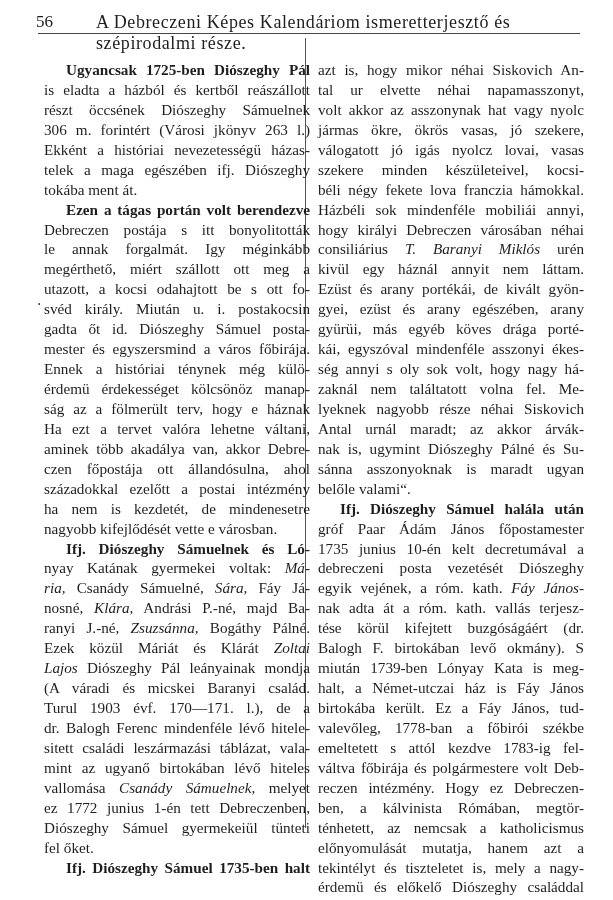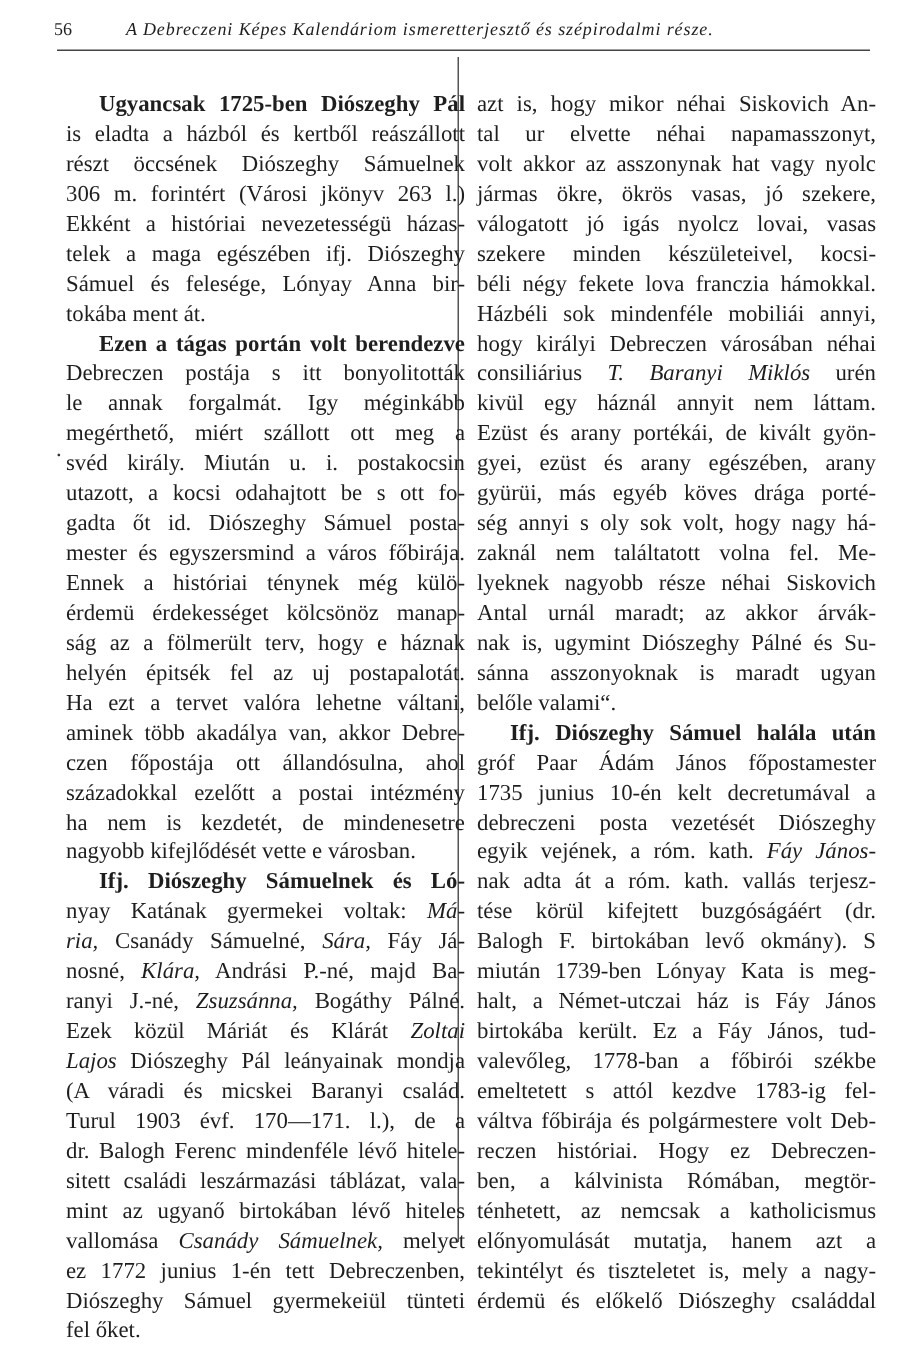--- a/index.html
+++ b/index.html
@@ -1,20 +1,20 @@
 <!DOCTYPE html>
 <html><head>
 <meta charset="utf-8">
 <style>
   html, body { margin: 0; padding: 0; background: #ffffff; }
   body { width: 613px; height: 900px; position: relative; overflow: hidden;
          font-family: "DejaVu Serif", "Liberation Serif", serif; color: #1e1e1e; }
   .header { position: absolute; left: 36px; top: 10px; width: 545px; height: 22px; }
-  .page-num { position: absolute; left: 0; top: 2px; font-size: 12px; font-family: "Liberation Serif", serif; }
-  .running-title { position: absolute; left: 48px; top: 2px; font-size: 12px; font-style: italic;
+  .page-num { position: absolute; left: 0; top: 2px; font-size: 17px; font-family: "Liberation Serif", serif; }
+  .running-title { position: absolute; left: 60px; top: 2px; font-size: 18px; 
          font-family: "Liberation Serif", serif; letter-spacing: 0.6px; }
   .rule { position: absolute; left: 38px; top: 33px; width: 542px; height: 0; border-top: 1.3px solid #444; }
   .col-divider { position: absolute; left: 305px; top: 38px; width: 0; height: 790px; border-left: 1.2px solid #555; }
   .column { position: absolute; top: 60px; width: 266px; font-family: "Liberation Serif", serif;
          font-size: 15.2px; line-height: 19.95px; text-align: justify; }
   .col-left { left: 44px; }
   .col-right { left: 318px; }
   .line { display: block; white-space: nowrap; text-align: justify; text-align-last: justify; height: 19.95px; }
   .line.last { text-align-last: left; }
   .indent { padding-left: 22px; font-weight: bold; }
@@ -31,34 +31,32 @@
 <div class="rule"></div>
 <div class="col-divider"></div>
 
 <div class="column col-left" id="col-left">
     <span class="line indent">Ugyancsak 1725-ben Diószeghy Pál</span>
     <span class="line">is eladta a házból és kertből reászállott</span>
     <span class="line">részt öccsének Diószeghy Sámuelnek</span>
     <span class="line">306 m. forintért (Városi jkönyv 263 l.)</span>
     <span class="line">Ekként a históriai nevezetességü házas-</span>
     <span class="line">telek a maga egészében ifj. Diószeghy</span>
-    <span class="line">Sámuel és felesége, Lónyay Anna bir-</span>
     <span class="line last">tokába ment át.</span>
     <span class="line indent">Ezen a tágas portán volt berendezve</span>
     <span class="line">Debreczen postája s itt bonyolitották</span>
     <span class="line">le annak forgalmát. Igy méginkább</span>
     <span class="line">megérthető, miért szállott ott meg a</span>
+    <span class="line">utazott, a kocsi odahajtott be s ott fo-</span>
     <span class="line">svéd király. Miután u. i. postakocsin</span>
-    <span class="line">utazott, a kocsi odahajtott be s ott fo-</span>
     <span class="line">gadta őt id. Diószeghy Sámuel posta-</span>
     <span class="line">mester és egyszersmind a város főbirája.</span>
     <span class="line">Ennek a históriai ténynek még külö-</span>
     <span class="line">érdemü érdekességet kölcsönöz manap-</span>
     <span class="line">ság az a fölmerült terv, hogy e háznak</span>
-    <span class="line">helyén épitsék fel az uj postapalotát.</span>
     <span class="line">Ha ezt a tervet valóra lehetne váltani,</span>
     <span class="line">aminek több akadálya van, akkor Debre-</span>
     <span class="line">czen főpostája ott állandósulna, ahol</span>
     <span class="line">századokkal ezelőtt a postai intézmény</span>
     <span class="line">ha nem is kezdetét, de mindenesetre</span>
     <span class="line last">nagyobb kifejlődését vette e városban.</span>
     <span class="line indent">Ifj. Diószeghy Sámuelnek és Ló-</span>
     <span class="line">nyay Katának gyermekei voltak: <i>Má-</i></span>
     <span class="line"><i>ria,</i> Csanády Sámuelné, <i>Sára,</i> Fáy Já-</span>
     <span class="line">nosné, <i>Klára,</i> Andrási P.-né, majd Ba-</span>
@@ -84,20 +82,21 @@
     <span class="line">válogatott jó igás nyolcz lovai, vasas</span>
     <span class="line">szekere minden készületeivel, kocsi-</span>
     <span class="line">béli négy fekete lova franczia hámokkal.</span>
     <span class="line">Házbéli sok mindenféle mobiliái annyi,</span>
     <span class="line">hogy királyi Debreczen városában néhai</span>
     <span class="line">consiliárius <i>T. Baranyi Miklós</i> urén</span>
     <span class="line">kivül egy háznál annyit nem láttam.</span>
     <span class="line">Ezüst és arany portékái, de kivált gyön-</span>
     <span class="line">gyei, ezüst és arany egészében, arany</span>
     <span class="line">gyürüi, más egyéb köves drága porté-</span>
+    <span class="line">kái, egyszóval mindenféle asszonyi ékes-</span>
     <span class="line">ség annyi s oly sok volt, hogy nagy há-</span>
     <span class="line">zaknál nem találtatott volna fel. Me-</span>
     <span class="line">lyeknek nagyobb része néhai Siskovich</span>
     <span class="line">Antal urnál maradt; az akkor árvák-</span>
     <span class="line">nak is, ugymint Diószeghy Pálné és Su-</span>
     <span class="line">sánna asszonyoknak is maradt ugyan</span>
     <span class="line last">belőle valami“.</span>
     <span class="line indent">Ifj. Diószeghy Sámuel halála után</span>
     <span class="line">gróf Paar Ádám János főpostamester</span>
     <span class="line">1735 junius 10-én kelt decretumával a</span>
@@ -105,21 +104,21 @@
     <span class="line">egyik vejének, a róm. kath. <i>Fáy János-</i></span>
     <span class="line">nak adta át a róm. kath. vallás terjesz-</span>
     <span class="line">tése körül kifejtett buzgóságáért (dr.</span>
     <span class="line">Balogh F. birtokában levő okmány). S</span>
     <span class="line">miután 1739-ben Lónyay Kata is meg-</span>
     <span class="line">halt, a Német-utczai ház is Fáy János</span>
     <span class="line">birtokába került. Ez a Fáy János, tud-</span>
     <span class="line">valevőleg, 1778-ban a főbirói székbe</span>
     <span class="line">emeltetett s attól kezdve 1783-ig fel-</span>
     <span class="line">váltva főbirája és polgármestere volt Deb-</span>
-    <span class="line">reczen históriai. Hogy ez Debreczen-</span>
+    <span class="line">reczen intézmény. Hogy ez Debreczen-</span>
     <span class="line">ben, a kálvinista Rómában, megtör-</span>
     <span class="line">ténhetett, az nemcsak a katholicismus</span>
     <span class="line">előnyomulását mutatja, hanem azt a</span>
     <span class="line">tekintélyt és tiszteletet is, mely a nagy-</span>
     <span class="line">érdemü és előkelő Diószeghy családdal</span>
   </div>
 
 <span class="stray" style="left:37px; top:292px;">.</span>
 
 </body></html>

